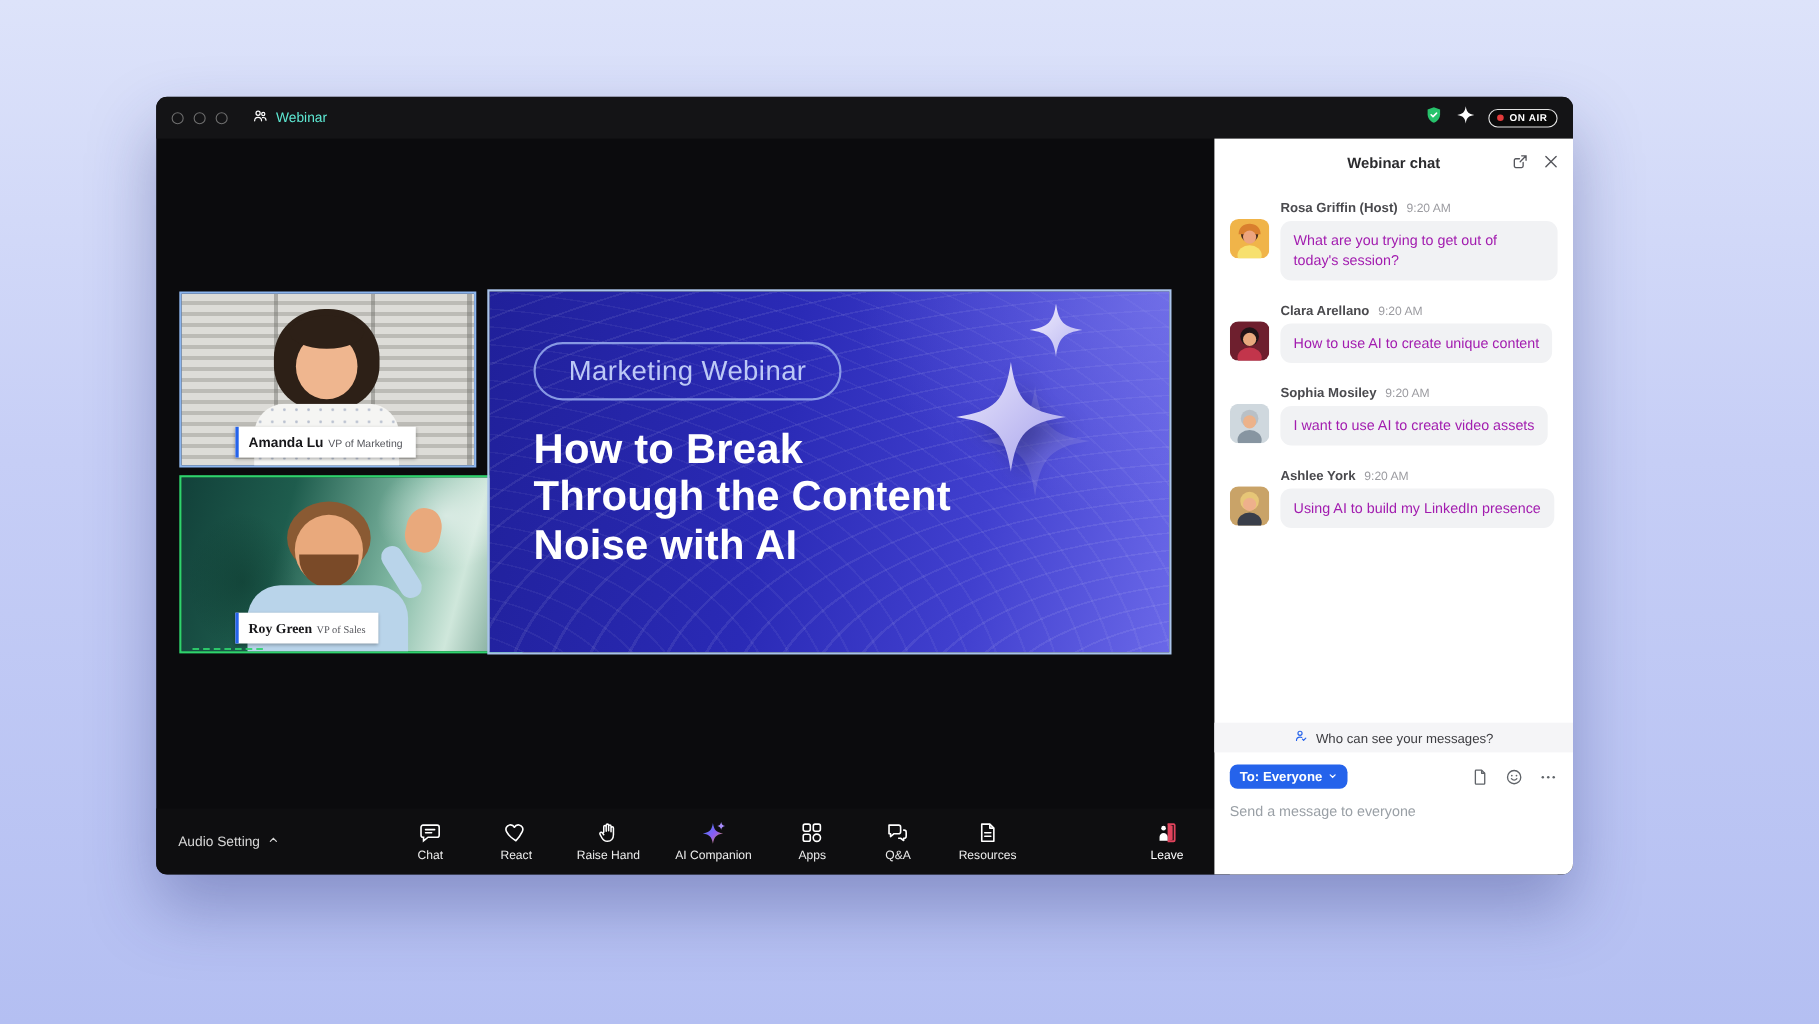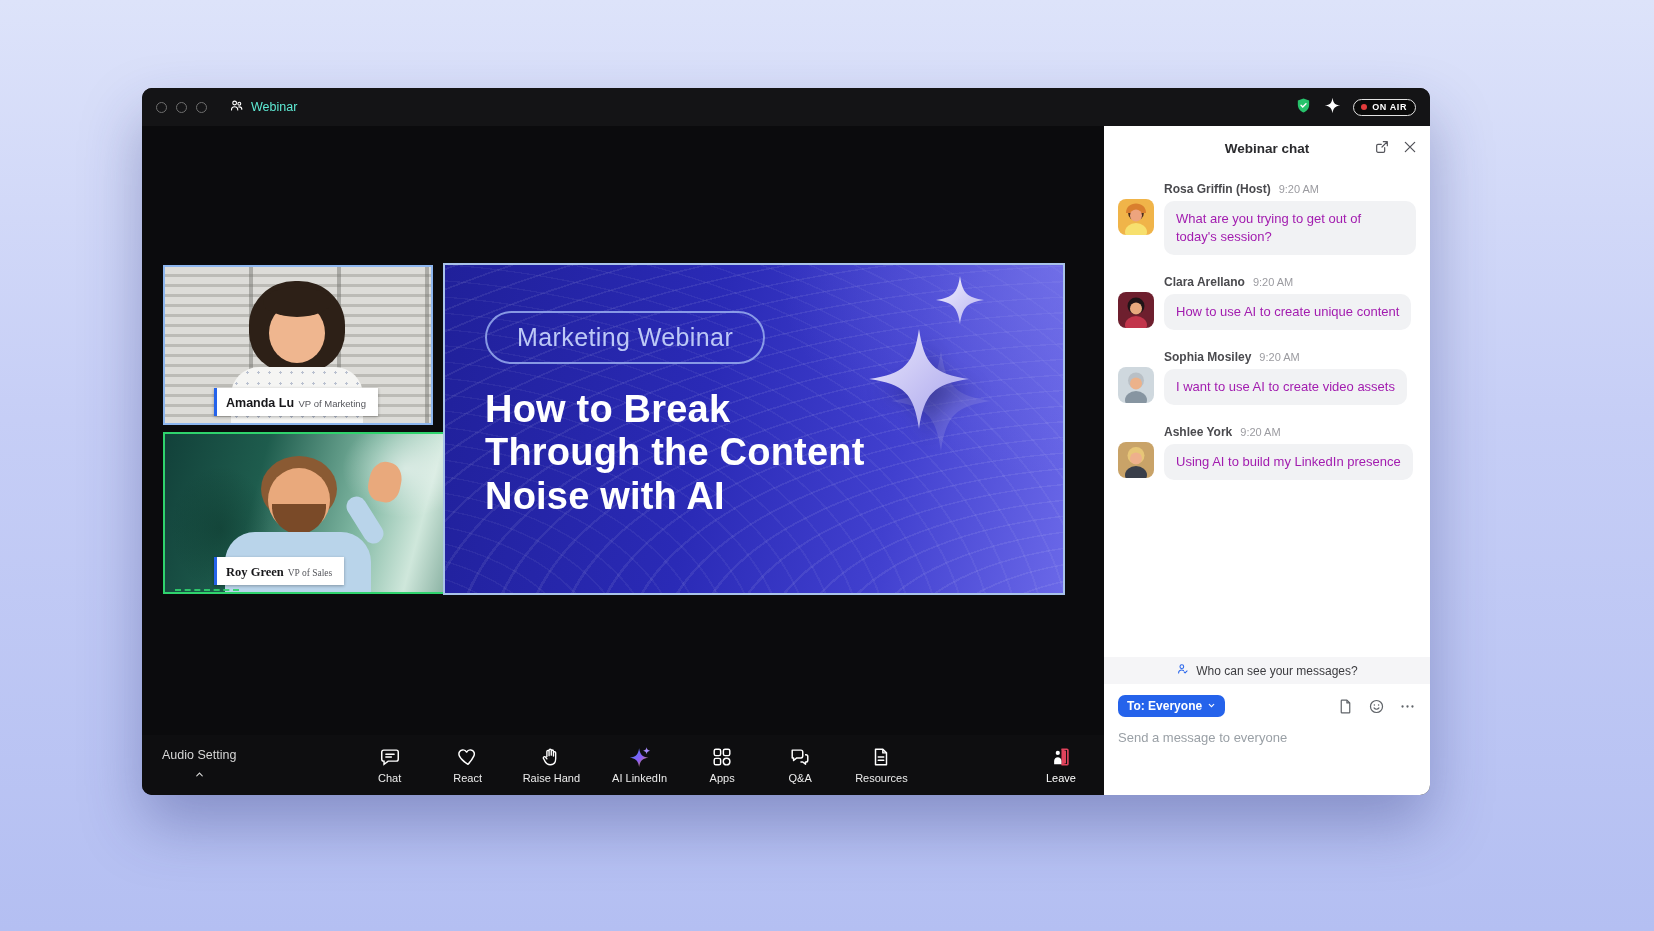--- a/index.html
+++ b/index.html
@@ -112,21 +112,21 @@
   }
   .star{ position:absolute; }
   .star-small{ right:78px; top:10px; width:50px; height:50px; }
   .star-big{ right:92px; top:62px; width:104px; height:104px; filter:drop-shadow(10px 12px 10px rgba(20,20,90,.45)); }
   .star-echo{ right:70px; top:84px; width:104px; height:104px; opacity:.35; }
 
   
   .toolbar{
     height:60px; background:#0e0e10; display:flex; align-items:center; padding:0 20px;
   }
-  .audio{ display:flex; align-items:center; gap:7px; color:#d6d6d6; font-size:12.5px; cursor:pointer;flex-direction:column; }
+  .audio{ display:flex; align-items:center; gap:7px; color:#d6d6d6; font-size:12.5px; cursor:pointer; }
   .tool-center{ flex:1; display:flex; justify-content:center; gap:32px; }
   .tool{
     display:flex; flex-direction:column; align-items:center; gap:4px;
     color:#ececec; font-size:11px; min-width:46px; cursor:pointer;
   }
   .tool svg, .leave-btn svg{ display:block; }
   .leave-btn{
     display:flex; flex-direction:column; align-items:center; gap:4px;
     color:#fff; font-size:11px; cursor:pointer; min-width:46px;
   }
@@ -316,21 +316,21 @@
                     <linearGradient id="aig" x1="0" y1="0" x2="1" y2="1">
                   <stop offset="0" stop-color="#3b82f6"></stop>
                       <stop offset=".55" stop-color="#8b5cf6"></stop>
                       <stop offset="1" stop-color="#f59e0b"></stop>
                 </linearGradient>
                   </defs>
                 <path d="M46 10 C51 40 59 48 88 53 C59 58 51 66 46 96 C41 66 33 58 4 53 C33 48 41 40 46 10 Z" fill="url(#aig)"></path>
                 <path d="M80 6 C82 16 86 20 96 22 C86 24 82 28 80 38 C78 28 74 24 64 22 C74 20 78 16 80 6 Z" fill="#a78bfa"></path>
               </svg>
             </span>
-            <span>AI LinkedIn</span>
+            <span>AI Companion</span>
           </div>
           <div class="tool">
             <span>
               <svg width="22" height="22" viewBox="0 0 24 24" fill="none" stroke="#fff" stroke-width="1.6">
                 <rect x="3.5" y="3.5" width="7" height="7" rx="1.8"></rect>
                   <rect x="13.5" y="3.5" width="7" height="7" rx="1.8"></rect>
                 <rect x="3.5" y="13.5" width="7" height="7" rx="1.8"></rect>
                   <circle cx="17" cy="17" r="3.6"></circle>
               </svg>
             </span>

